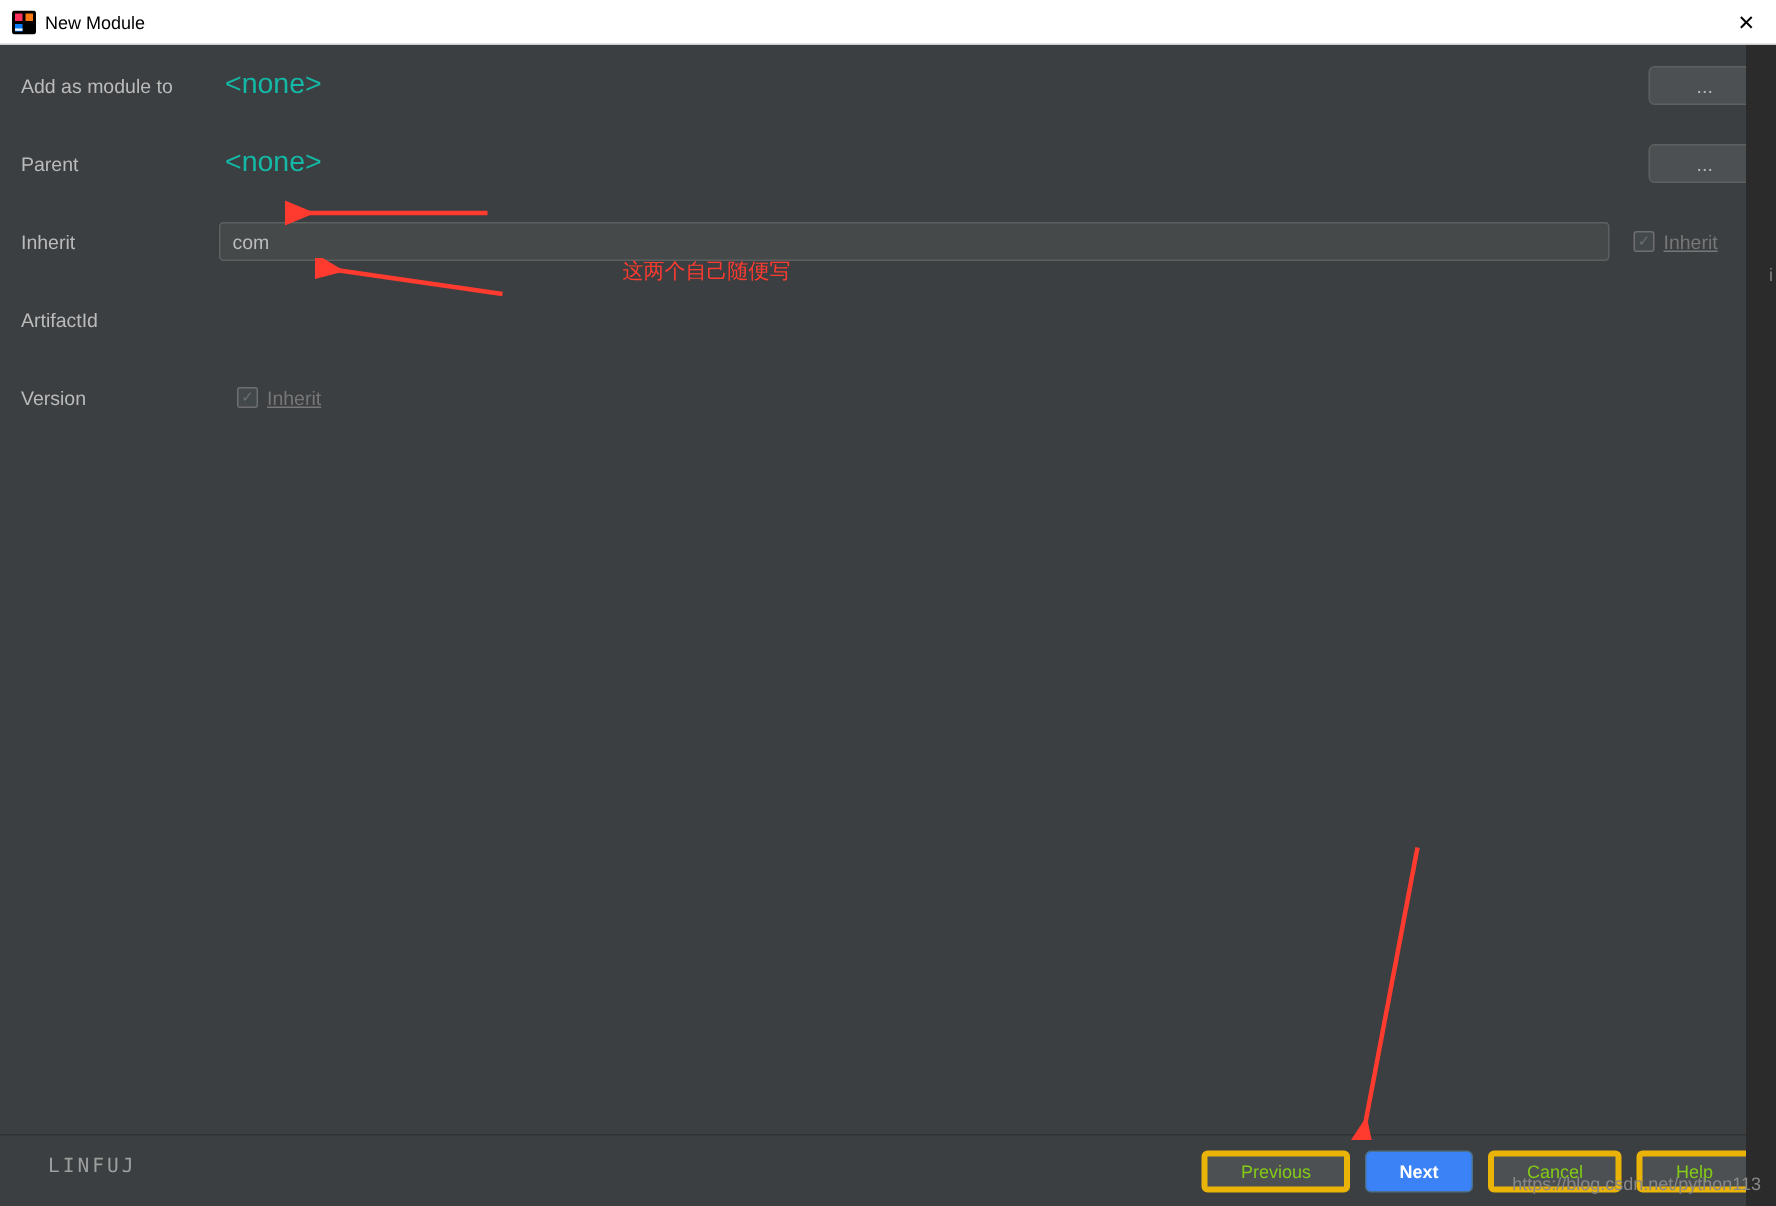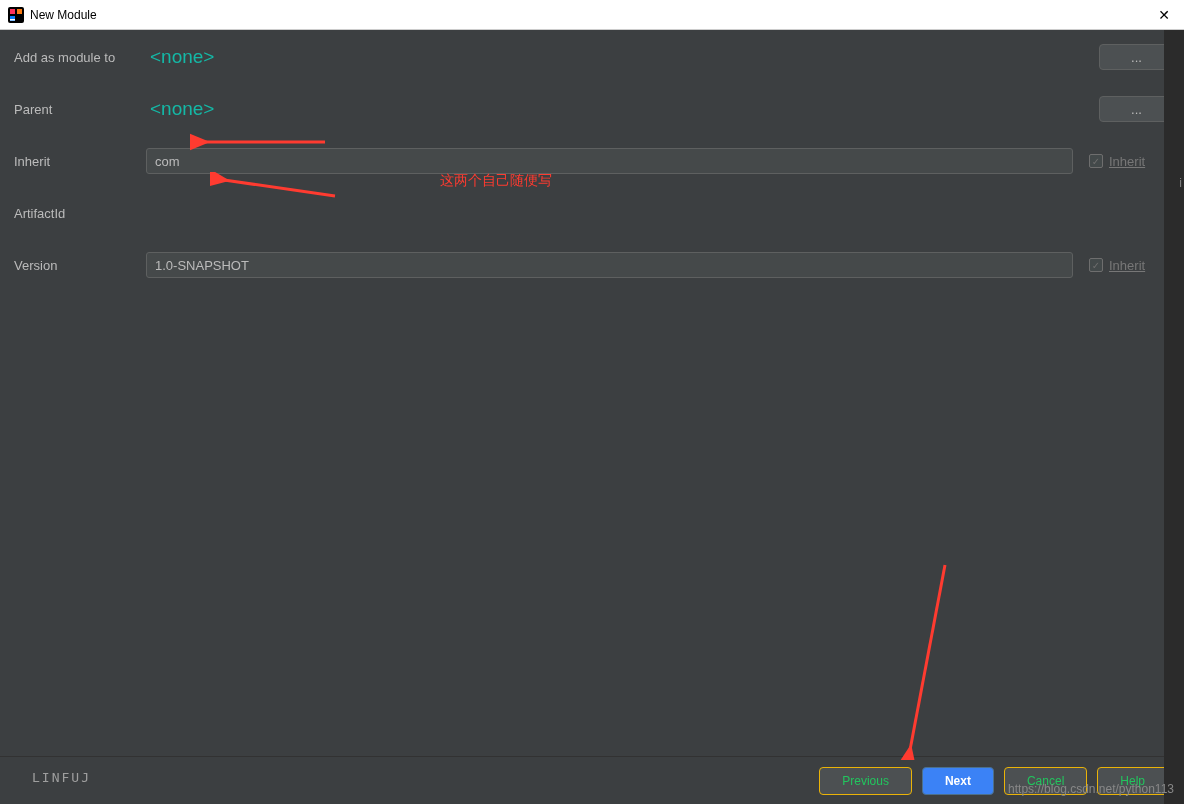--- a/index.html
+++ b/index.html
@@ -141,40 +141,40 @@
       justify-content: flex-end;
       align-items: center;
       padding: 0 16px;
       gap: 10px;
       border-top: 1px solid #323232;
     }
     .footer-btn {
       height: 28px;
       padding: 0 22px;
       background: #4c5052;
-      border: 1px solid #eab308;
+      border: 4px solid #eab308;
       border-radius: 4px;
-      color: #22c55e;
+      color: #84cc16;
       font-size: 12px;
       cursor: pointer;
       display: flex;
       align-items: center;
       justify-content: center;
     }
     .footer-btn.primary {
       background: #3b82f6;
       border: 1px solid #4c708c;
       color: #ffffff;
       font-weight: bold;
     }
     .annotation-text {
       position: absolute;
       color: #ff3b30;
       font-size: 14px;
-      left: 440px;
+      left: 415px;
       top: 172px;
     }
     .watermark {
       position: absolute;
       right: 10px;
       bottom: 8px;
       color: #888;
       font-size: 12px;
     }
     .right-strip {
@@ -249,21 +249,20 @@
     </div>
   </div>
 
   <div class="form-row">
     <span class="form-label">ArtifactId</span>
     <div class="spacer-right"></div>
   </div>
 
   <div class="form-row">
     <span class="form-label">Version</span>
-    <input type="text" class="text-input" value="1.0-SNAPSHOT" style="">
     <div class="inherit-group">
       <span class="checkbox">✓</span>
       <span class="inherit-label">Inherit</span>
     </div>
   </div>
 
 </div>
 
 <div class="dialog-footer">
   <button class="footer-btn">Previous</button>

